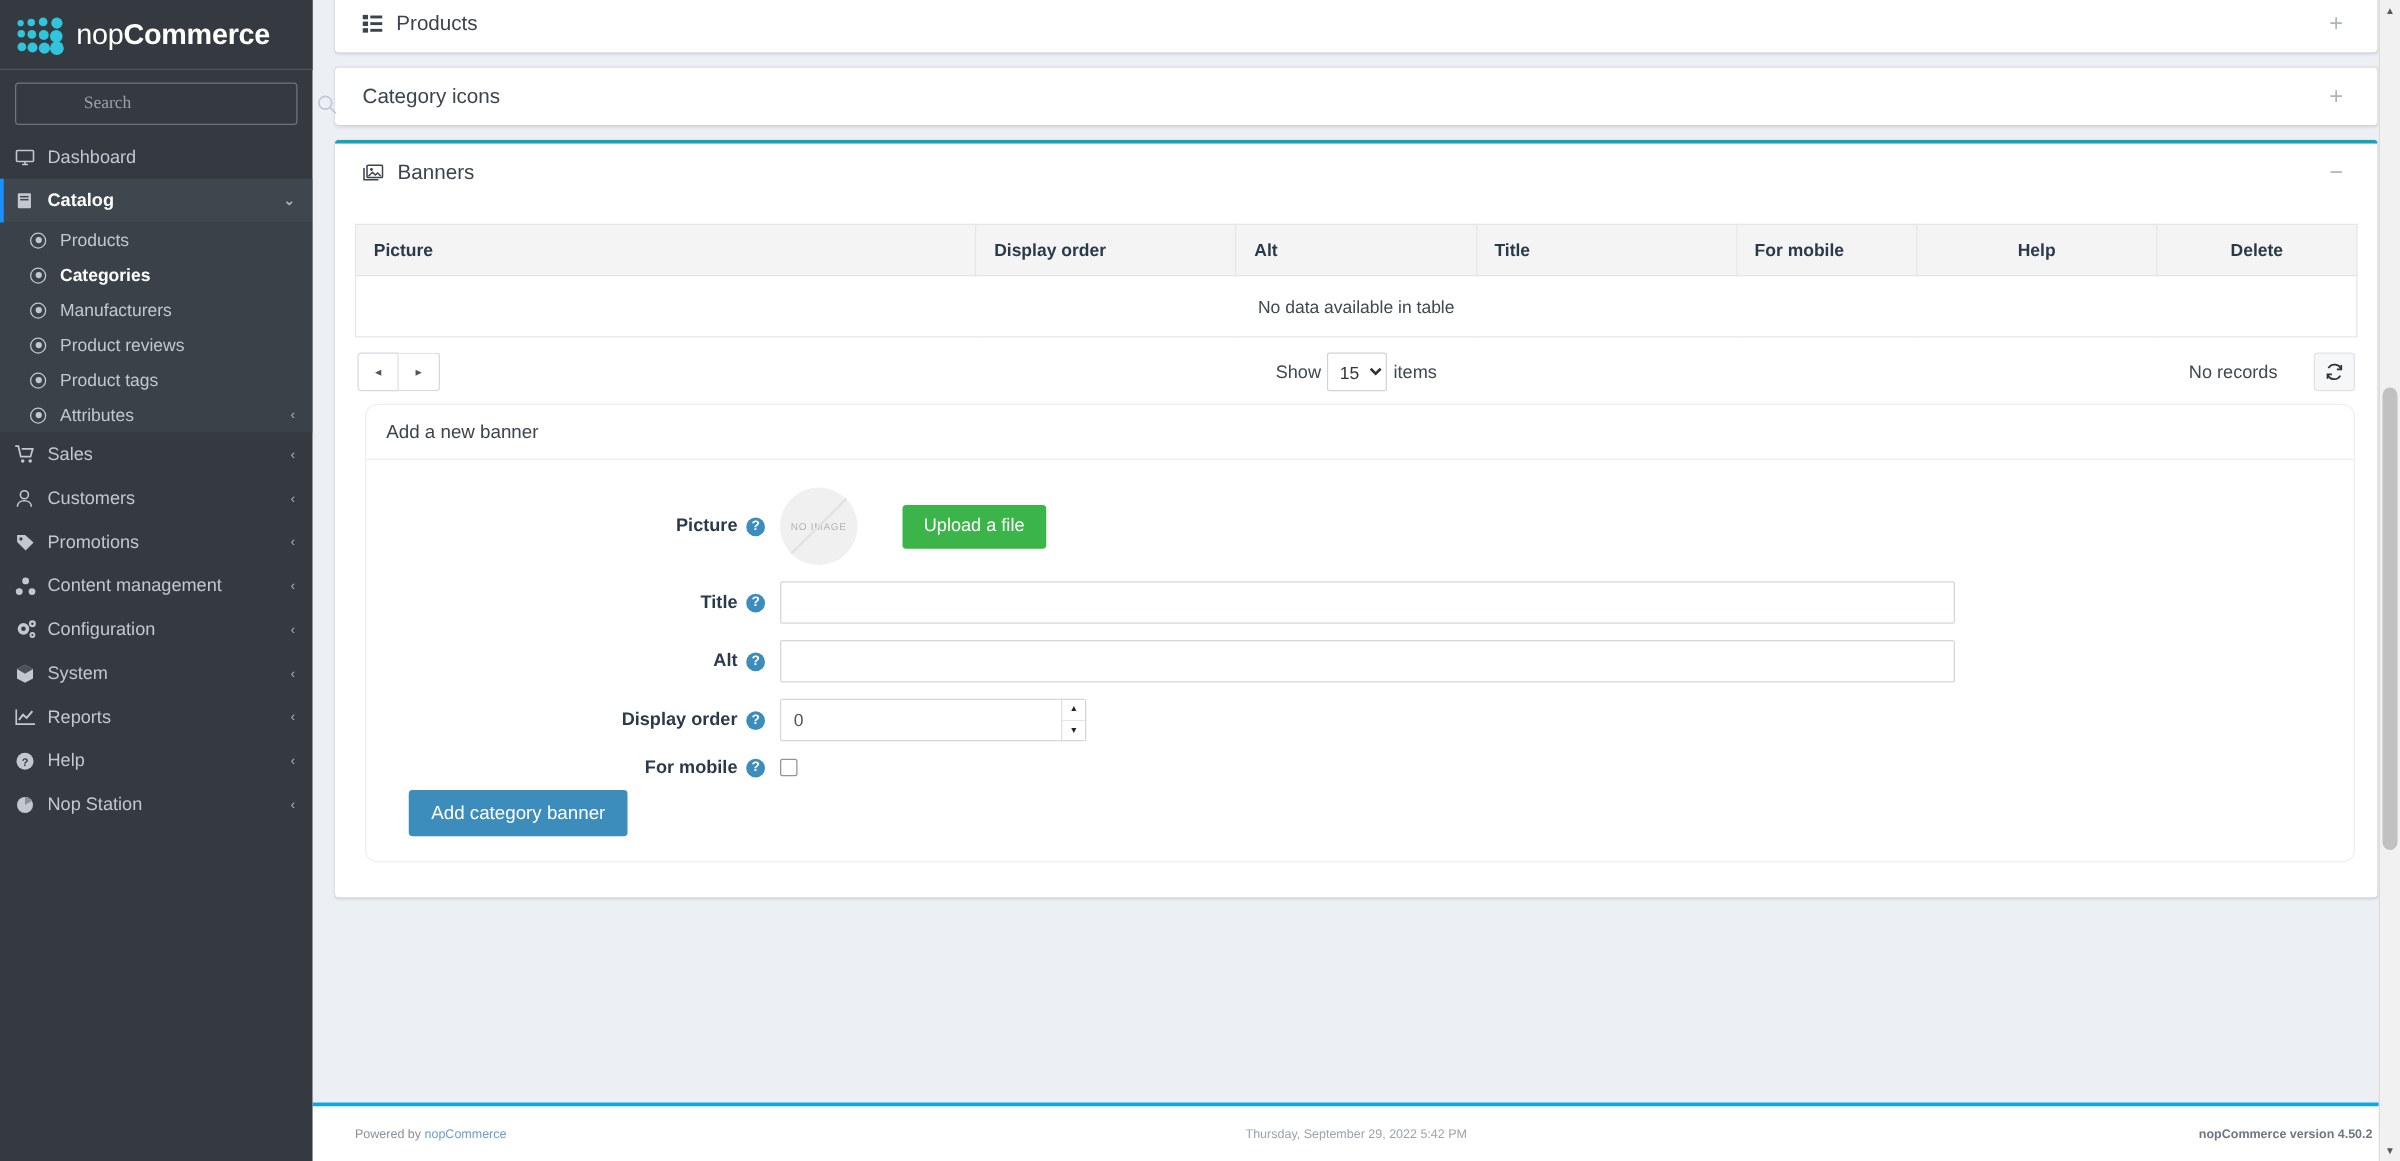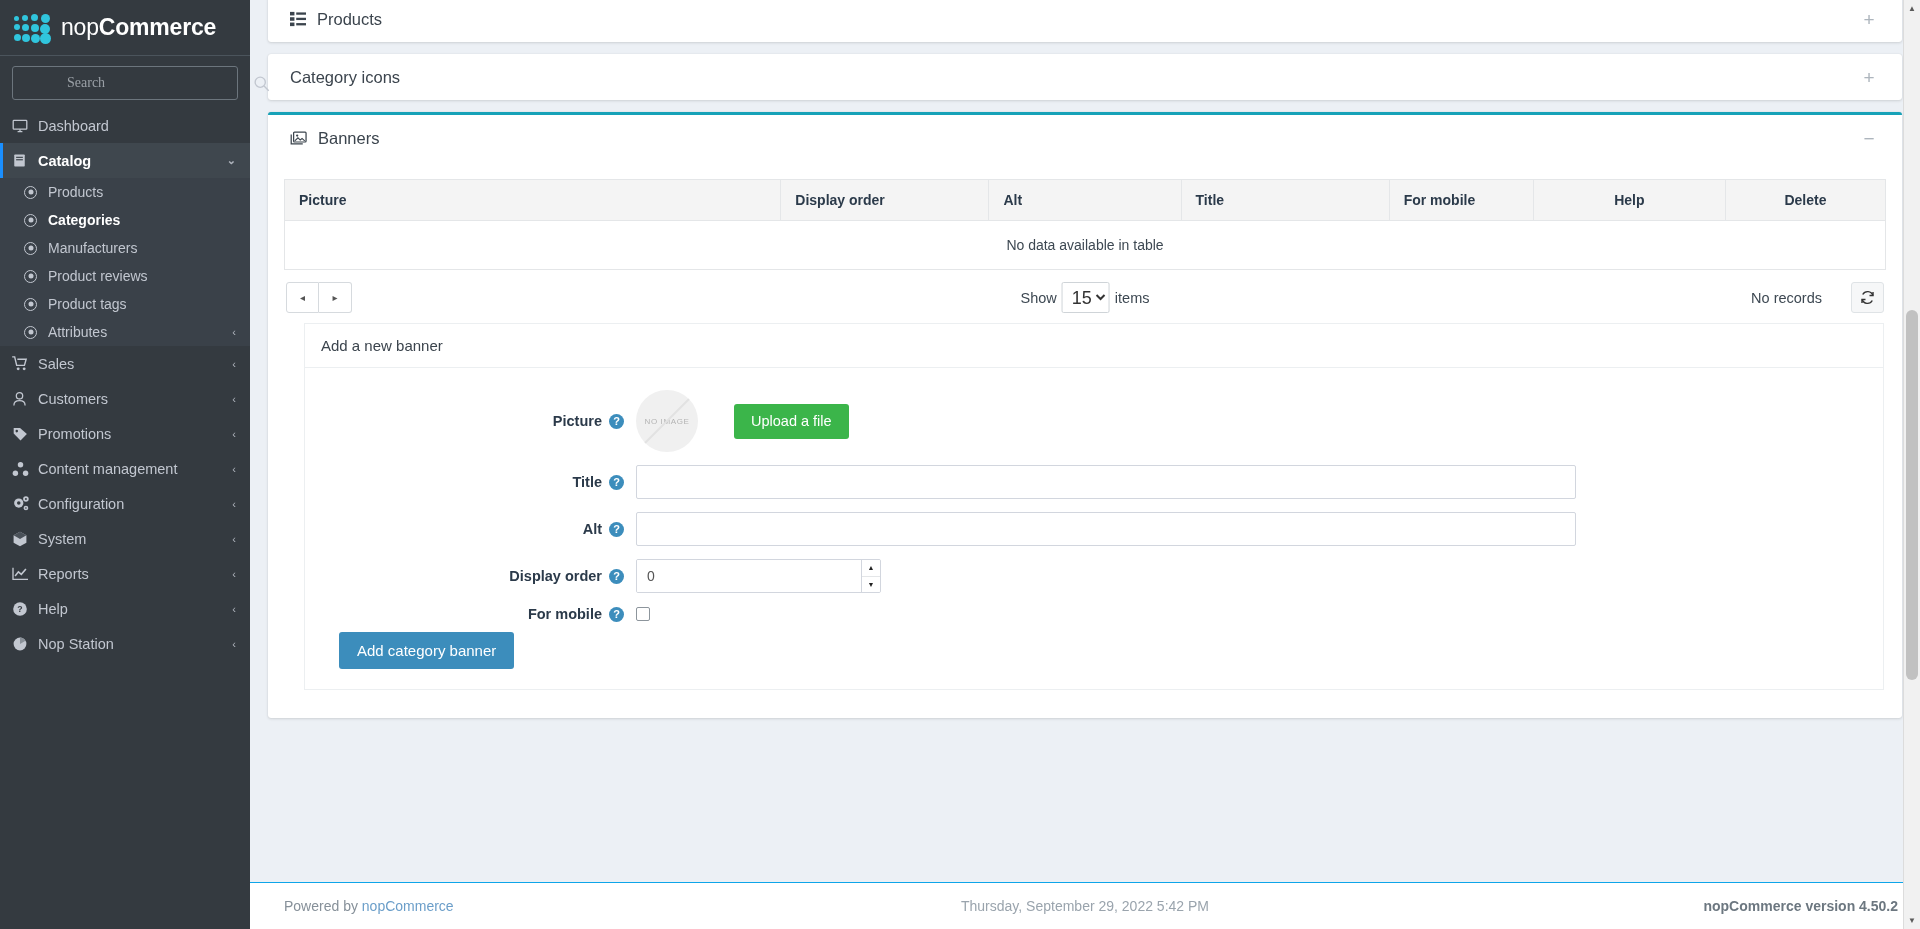--- a/index.html
+++ b/index.html
@@ -253,21 +253,21 @@
     font-size: 14.5px;
     color: #3d4852;
     gap: 5px;
   }
   .show-items select {
     height: 31px;
     width: 48px;
     border: 1px solid #cfd4d8;
     border-radius: 2px;
     background: #fff;
-    font-size: 18px;
+    font-size: 14px;
     color: #333;
     padding-left: 5px;
     font-family: "Liberation Sans", sans-serif;
   }
   .footer-right {
     margin-left: auto;
     display: flex;
     align-items: center;
     gap: 29px;
   }
@@ -281,22 +281,22 @@
     display: flex;
     align-items: center;
     justify-content: center;
     color: #333;
   }
 
   
   .sub-card {
     background: #fff;
     border: 1px solid #eceff1;
-    border-radius: 0;
-    margin: 4px 2px 18px 20px;
+    border-radius: 10px;
+    margin: 4px 2px 18px 8px;
   }
   .sub-card-header {
     padding: 13px 16px;
     font-size: 15px;
     color: #3b444d;
     border-bottom: 1px solid #eceff1;
   }
   .sub-card-body { padding: 22px 16px 20px 16px; }
 
   .form-row {
@@ -437,26 +437,26 @@
     height: 37px;
     font-size: 15px;
     cursor: pointer;
     margin: 6px 0 0 18px;
     font-family: "Liberation Sans", sans-serif;
   }
 
   
   .page-footer {
     background: #fff;
-    border-top: 1px solid #0ea5e9;
+    border-top: 3px solid #0ea5e9;
     height: 47px;
     display: flex;
     align-items: center;
     padding: 0 22px 0 34px;
-    font-size: 14px;
+    font-size: 10px;
     color: #869099;
     position: relative;
     flex: 0 0 47px;
   }
   .page-footer a { color: #6b9ec9; text-decoration: none; }
   .footer-center {
     position: absolute;
     left: 50%;
     transform: translateX(-50%);
     color: #9aa4ad;

